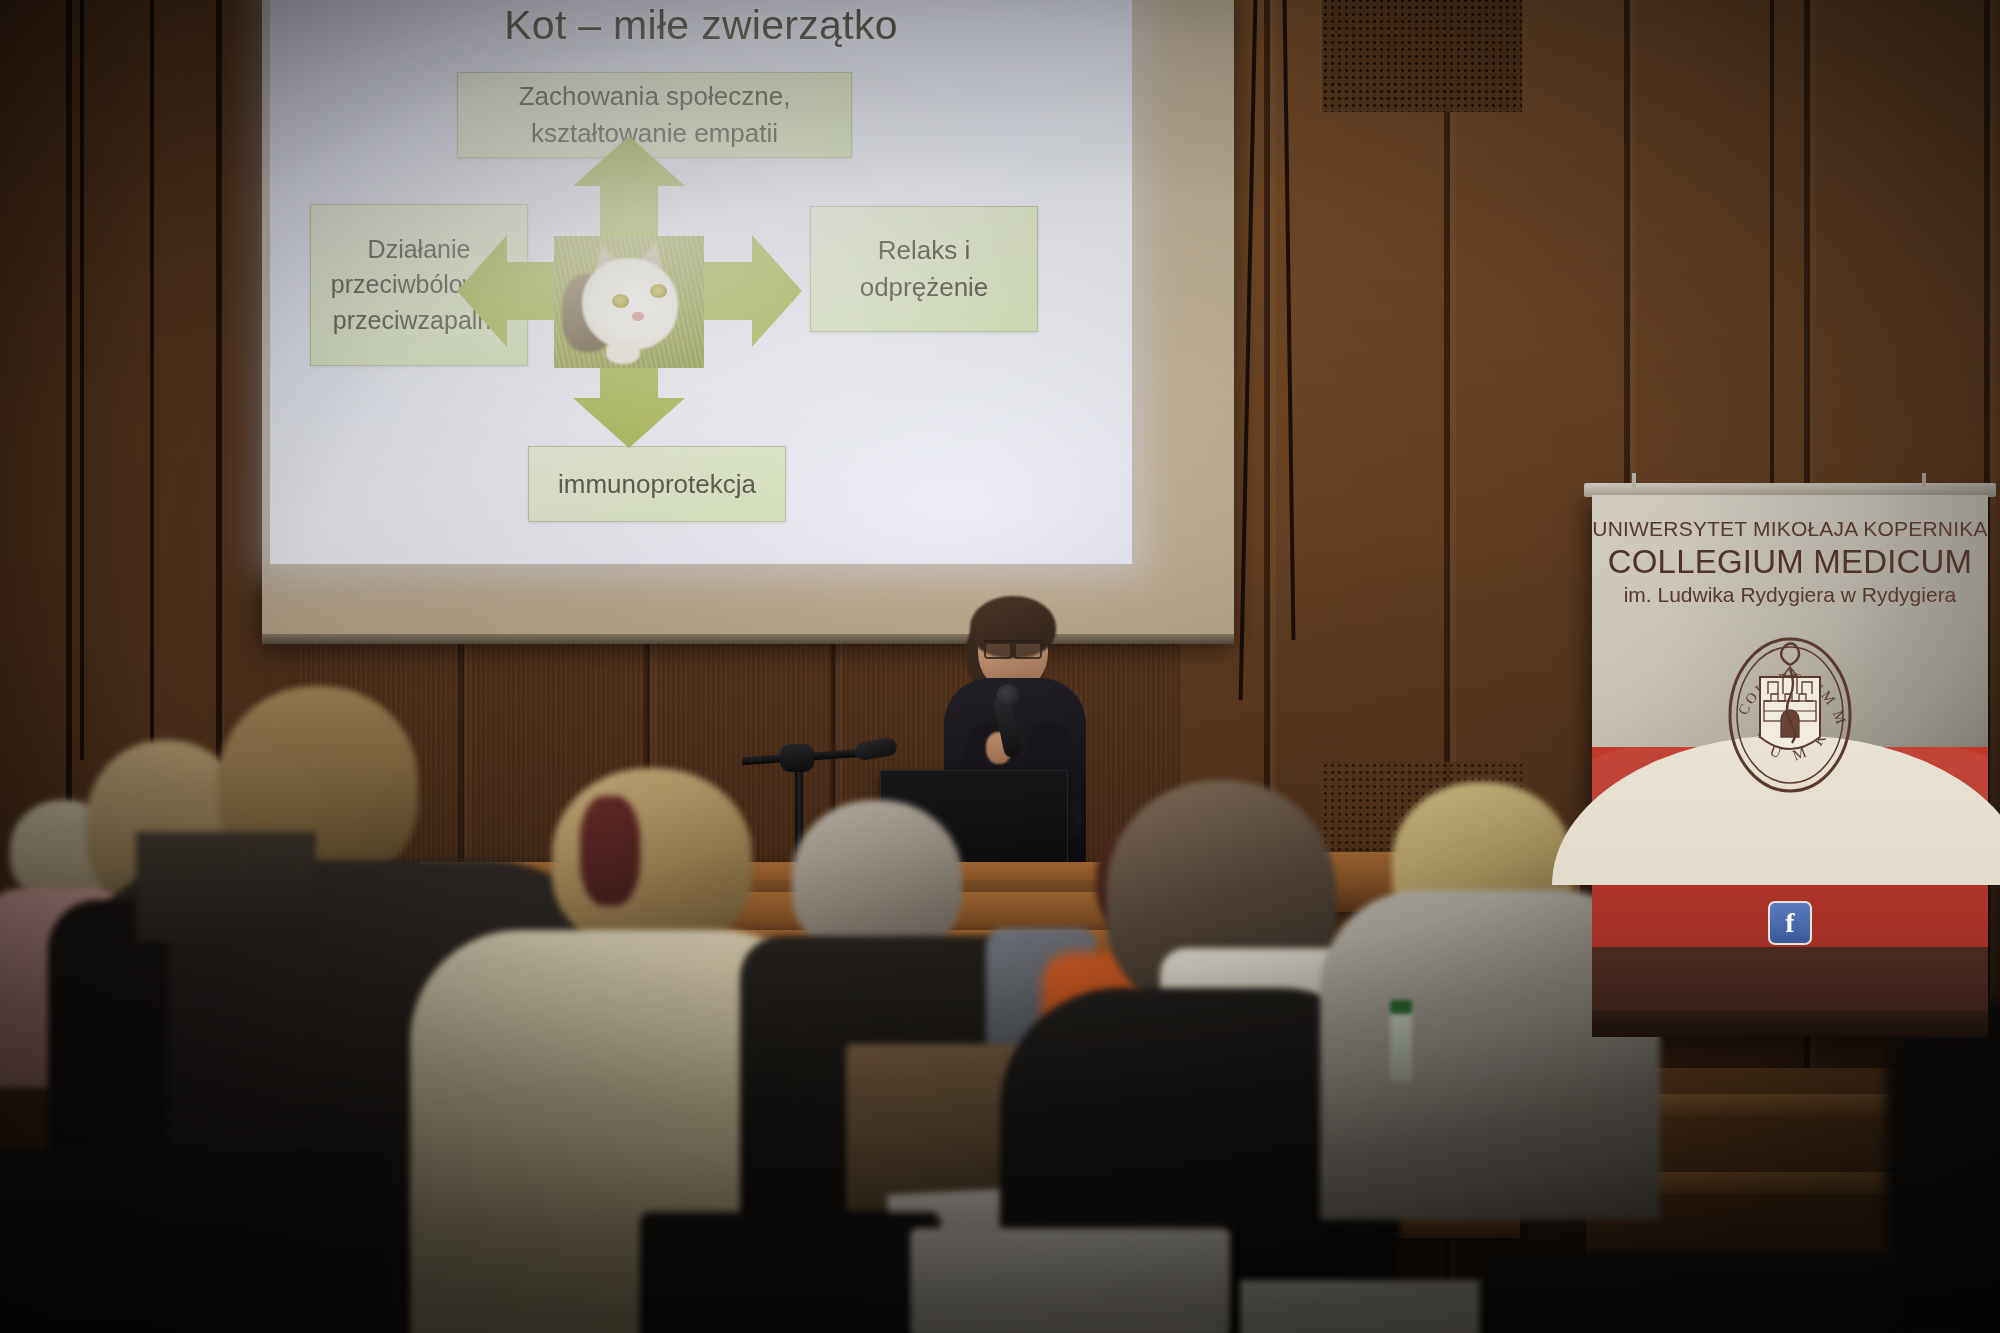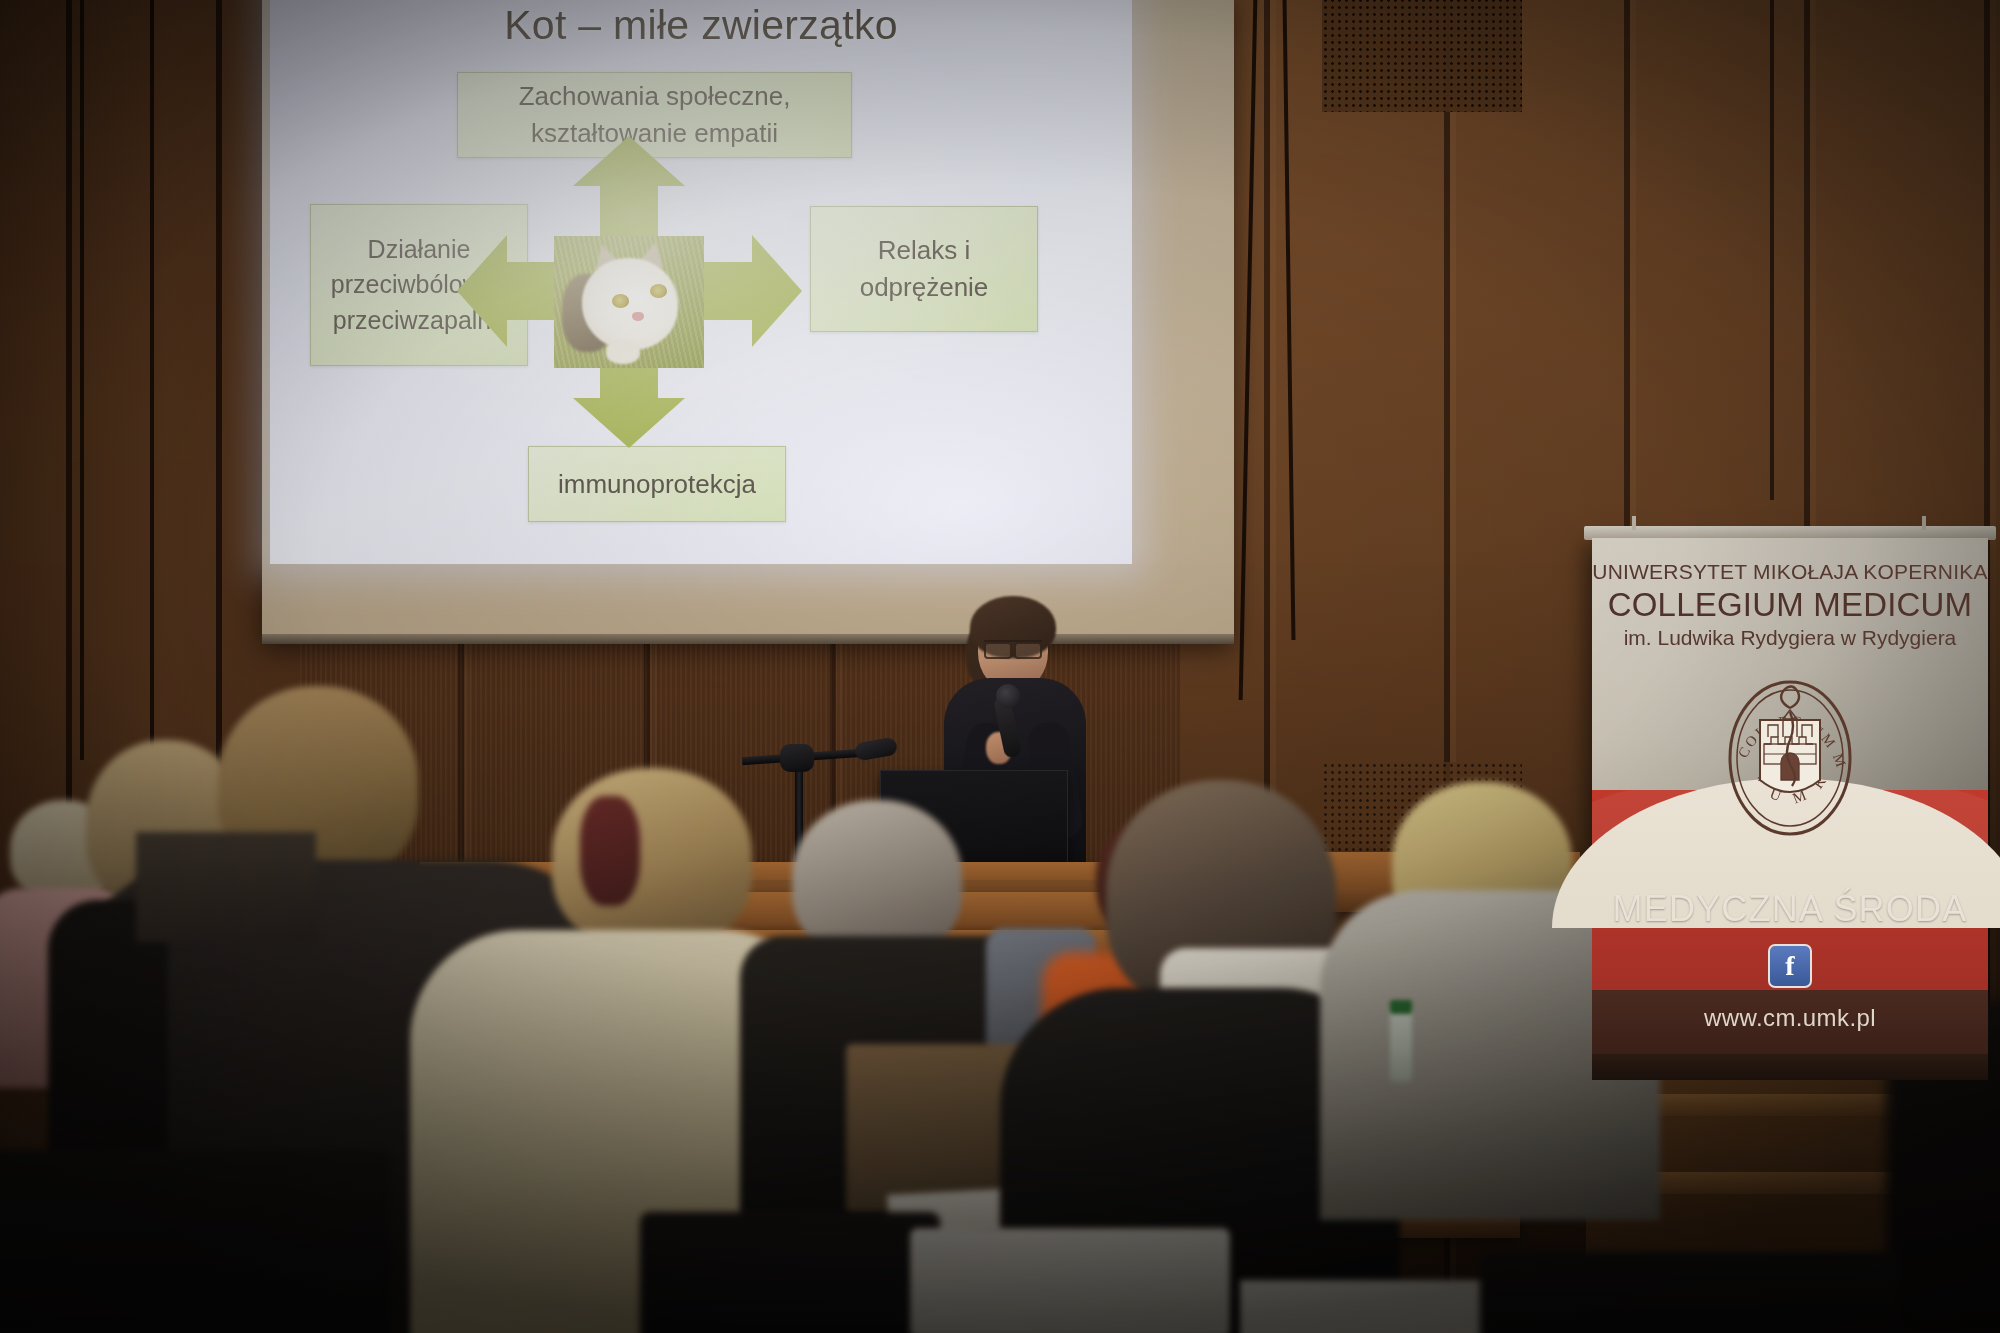--- a/index.html
+++ b/index.html
@@ -276,21 +276,21 @@
     position:absolute;left:855px;top:740px;width:42px;height:18px;border-radius:9px;
     background:linear-gradient(170deg,#2c2c31,#101013);transform:rotate(-10deg);filter:blur(.5px);
   }
   .mic-stand-knob{
     position:absolute;left:780px;top:744px;width:34px;height:28px;border-radius:10px;
     background:linear-gradient(170deg,#2a2a2f,#0d0d10);filter:blur(.5px);
   }
 
   
   .banner{
-    position:absolute;left:1592px;top:538px;width:396px;height:542px;
+    position:absolute;left:1592px;top:495px;width:396px;height:542px;
     box-shadow:-6px 6px 22px rgba(0,0,0,.55);
   }
   .banner-rail{
     position:absolute;left:-8px;top:-12px;width:412px;height:14px;
     background:linear-gradient(180deg,#e8e3d8,#b9b2a4);
     border-radius:2px;
   }
   .banner-hook{
     position:absolute;top:-22px;width:4px;height:14px;background:#cfc8ba;
   }
@@ -551,26 +551,24 @@
         <path d="M74 40 q-14 -8 -6 -18 q8 -8 14 2 q4 10 -8 16" fill="none" stroke="#5b3a2e" stroke-width="2.4"></path>
         <path d="M74 44 q6 14 0 28 q-7 14 2 28 q6 10 0 18" fill="none" stroke="#5b3a2e" stroke-width="2.4"></path>
       </svg>
     </div>
 
     <div class="banner-red">
       <div class="banner-red-swoosh"></div>
     </div>
     <div class="banner-arc"></div>
 
-    <div class="bn-med">MEDYCZNA ŚRODA</div>
 
     <div class="fb">f</div>
 
     <div class="banner-dark"></div>
-    <div class="bn-url">www.cm.umk.pl</div>
     <div class="banner-foot"></div>
   </div>
 
   <div class="banner-steps">
     <div class="step-edge" style="top:26px;"></div>
     <div class="step-edge" style="top:104px;"></div>
     <div class="step-edge" style="top:190px;"></div>
   </div>
 
   <div class="aud head" style="left:10px;top:800px;width:108px;height:100px;background:linear-gradient(160deg,#d9cfb6,#a99a7c);"></div>

